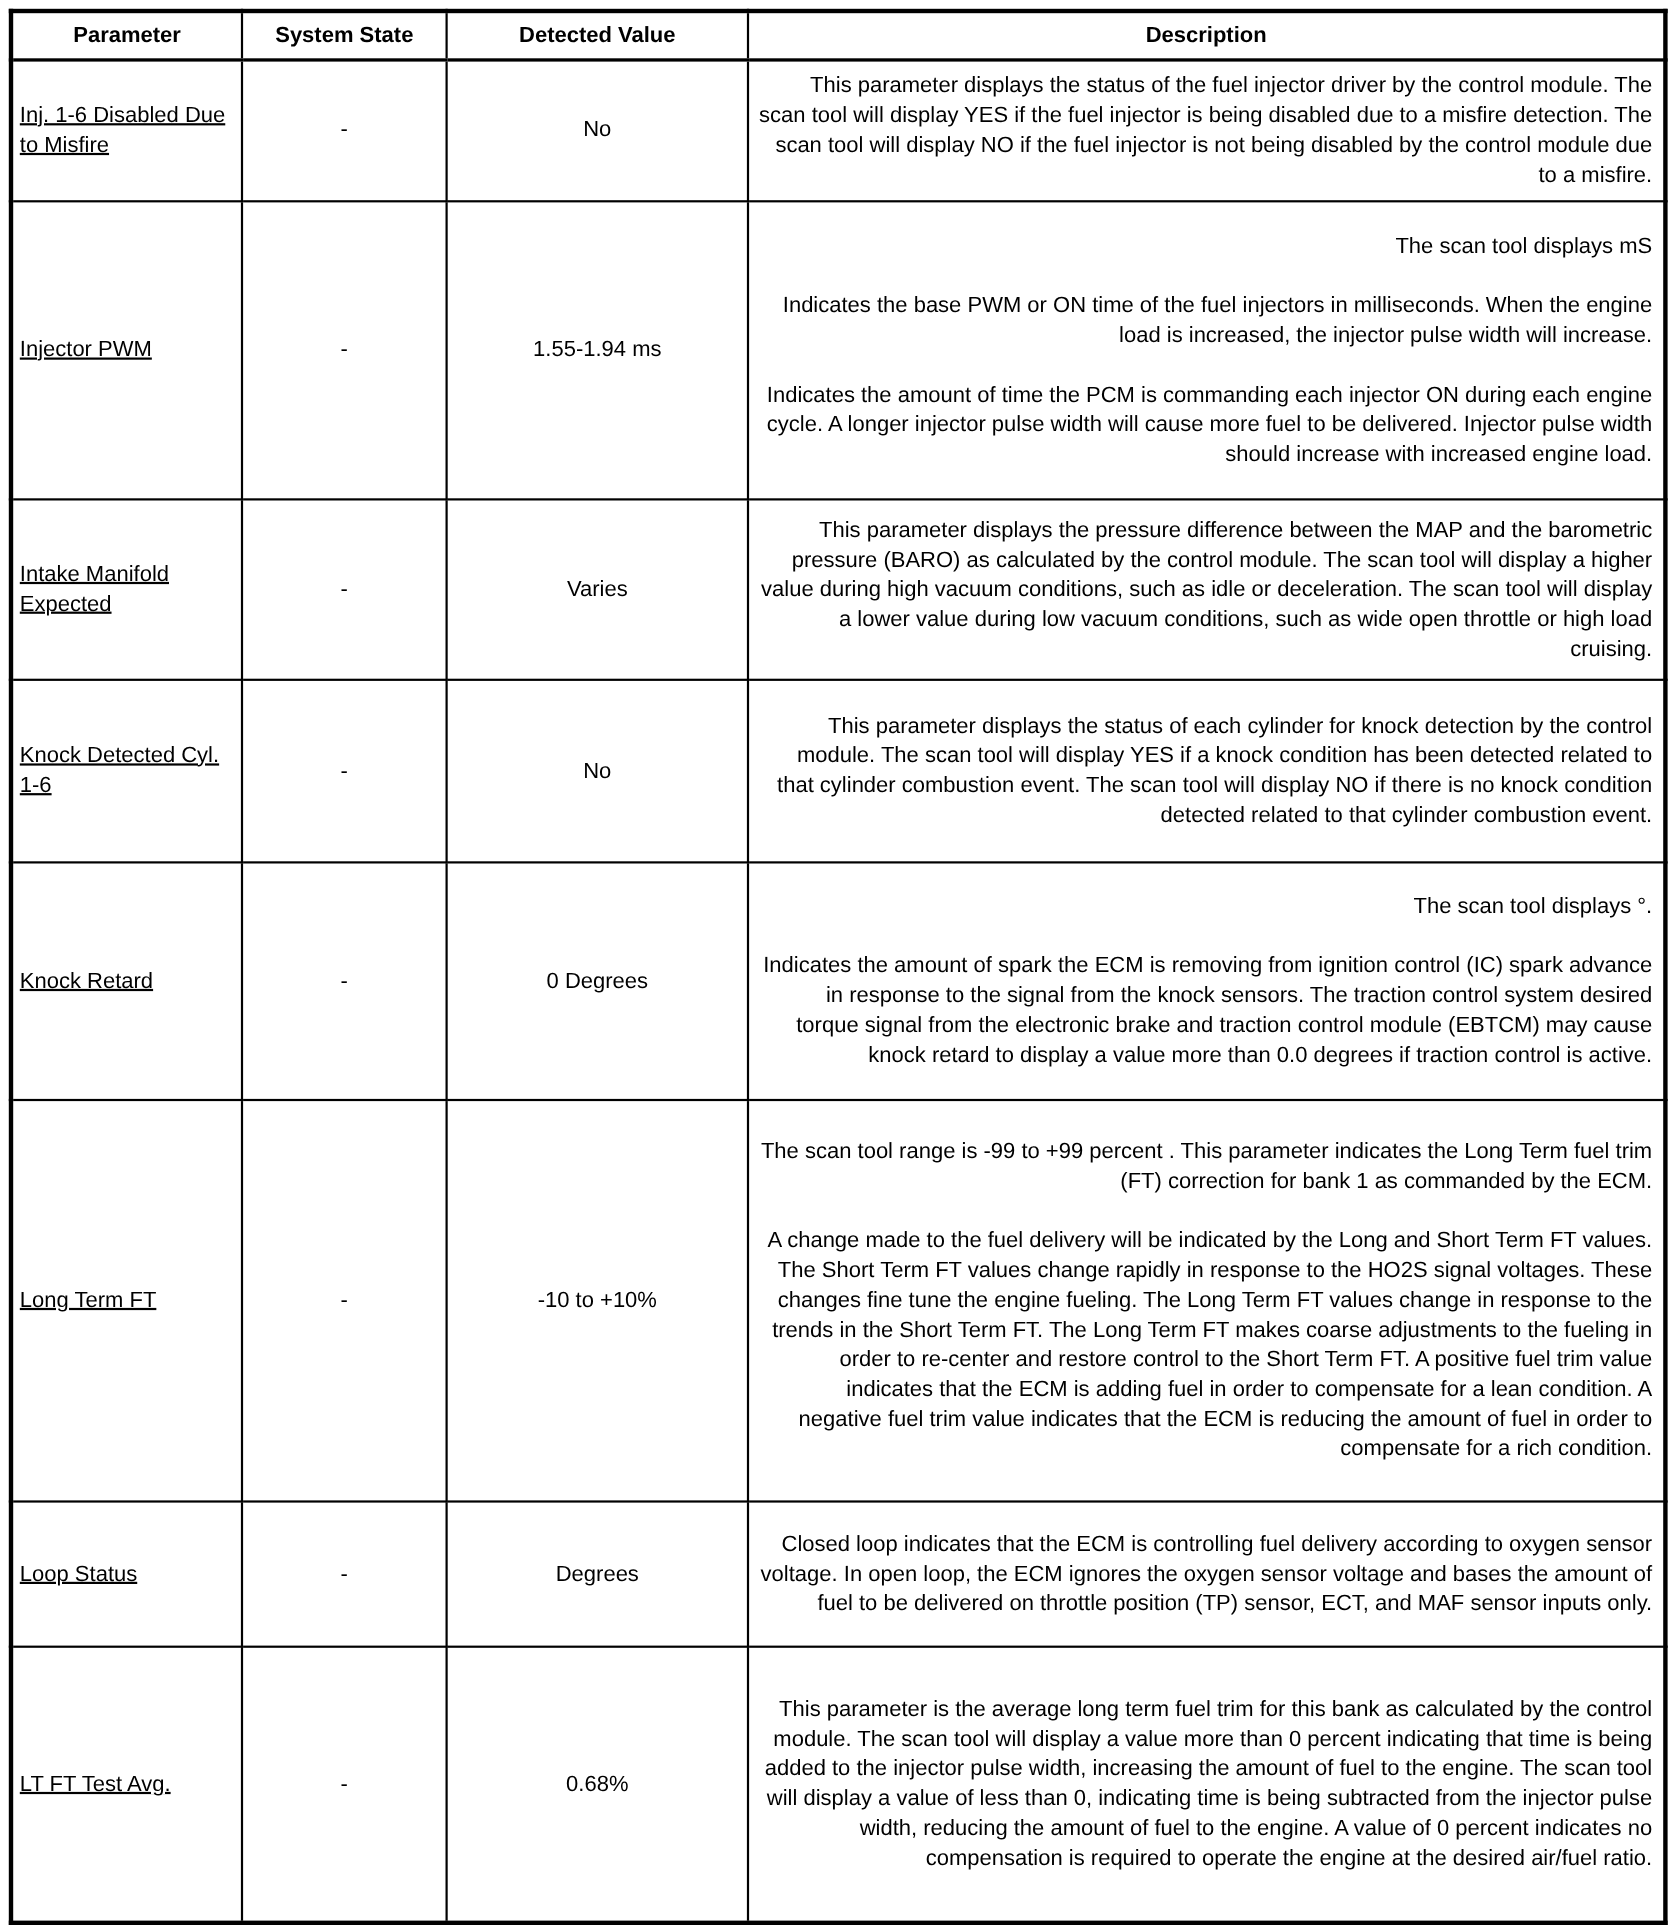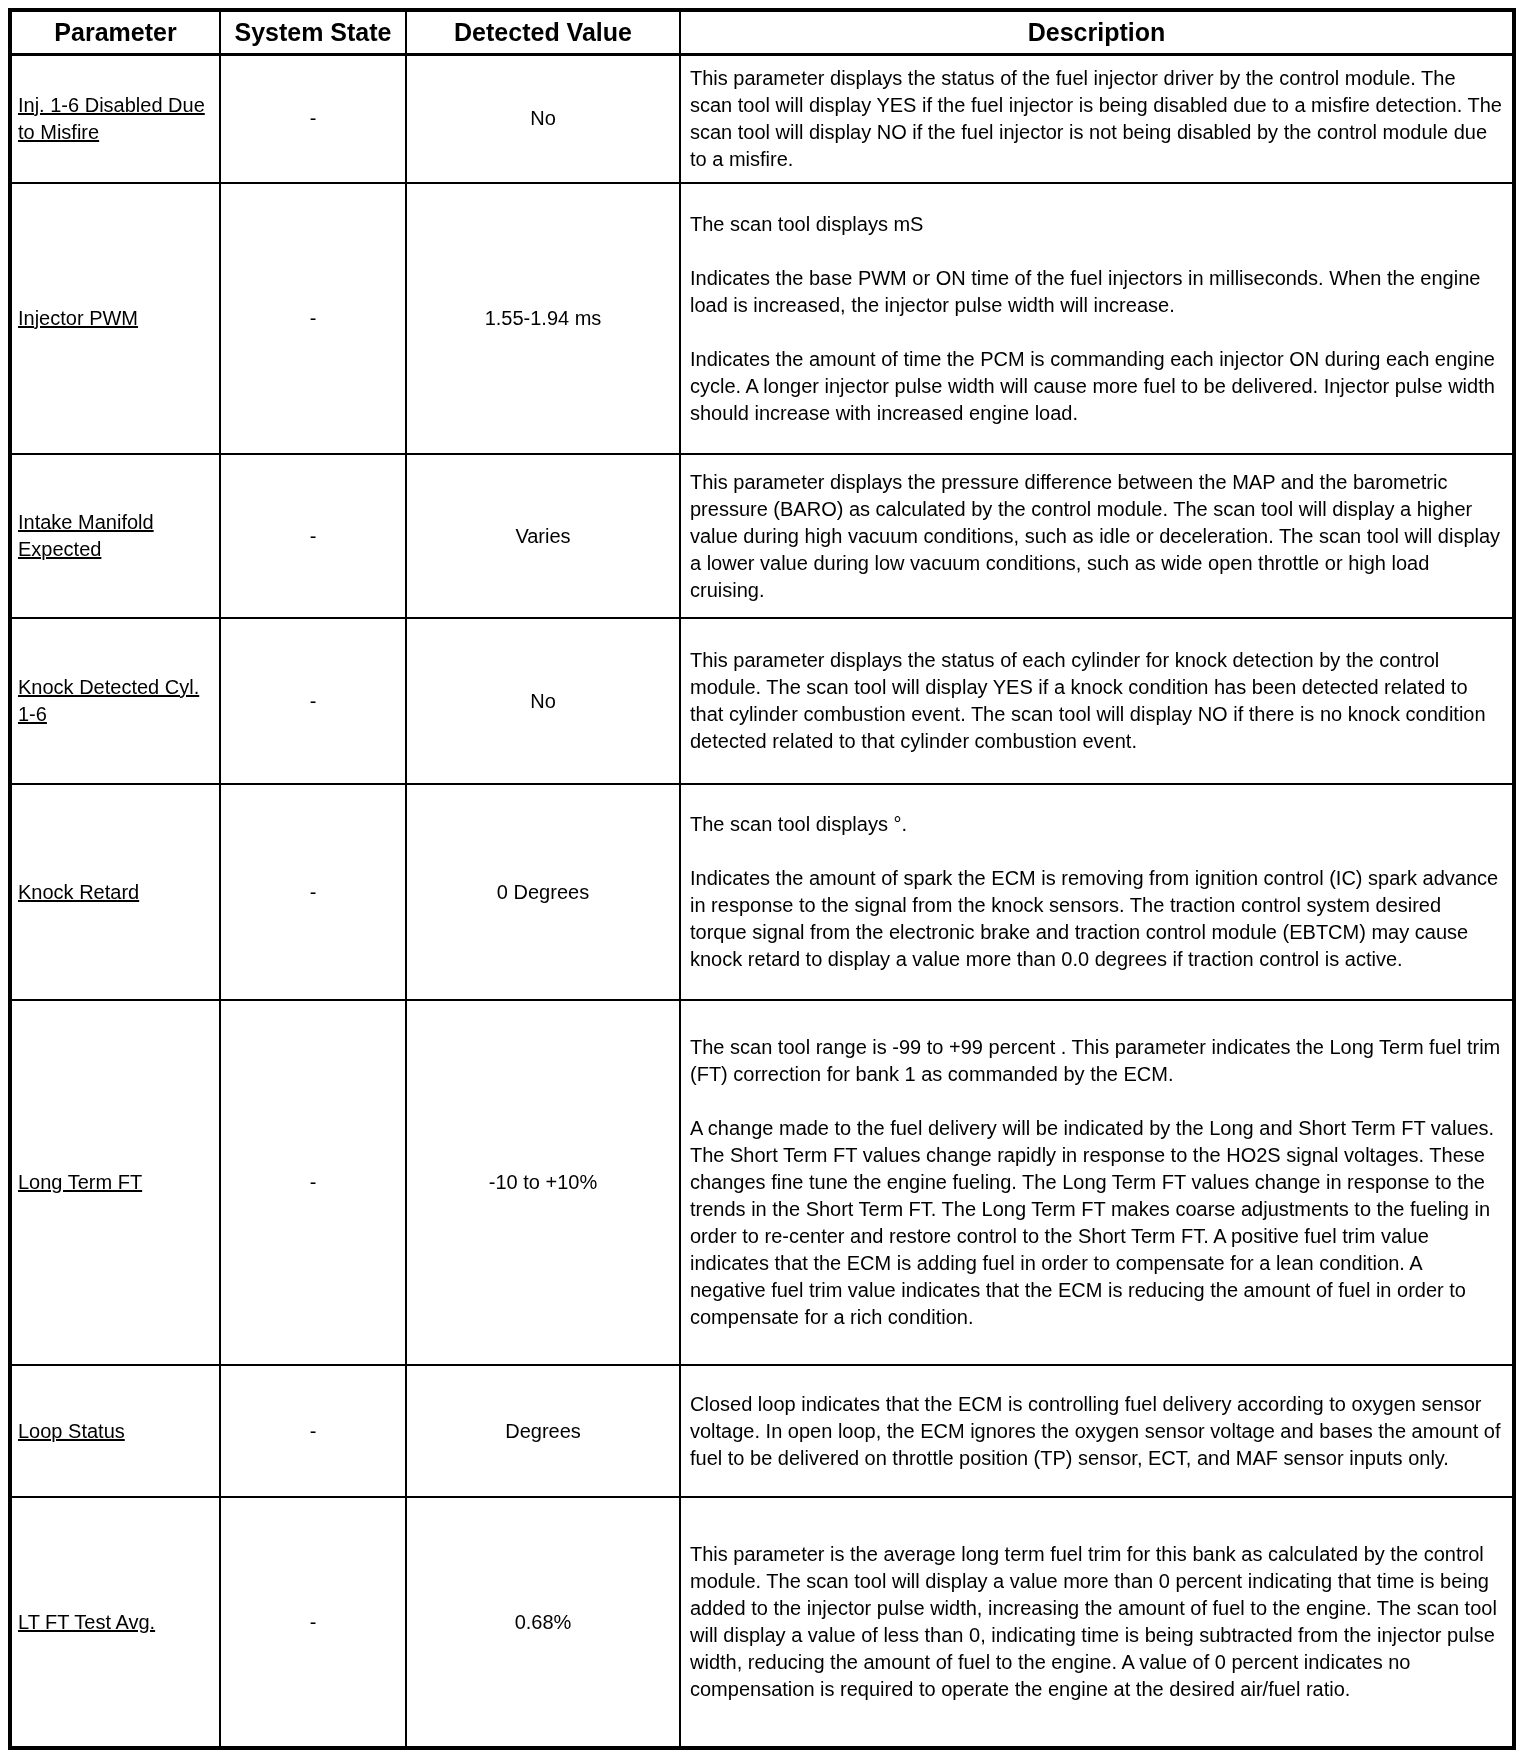--- a/index.html
+++ b/index.html
@@ -33,39 +33,39 @@
   table.param-table th,
   table.param-table td {
     border: 2px solid #000000;
     font-size: 20px;
     line-height: 27px;
     vertical-align: middle;
     overflow: hidden;
     box-sizing: border-box;
   }
   table.param-table thead th {
-    font-size: 25px;
+    font-size: 20px;
     font-weight: bold;
     text-align: center;
     height: 44px;
     border-bottom: 3px solid #000000;
     padding: 2px 4px;
   }
   td.cell-parameter {
     text-align: left;
     padding: 2px 4px 2px 6px;
     text-decoration: underline;
   }
   td.cell-state,
   td.cell-expected {
     text-align: center;
     padding: 2px 6px;
   }
   td.cell-desc {
-    text-align: left;
+    text-align: right;
     padding: 4px 10px 4px 9px;
     white-space: pre-line;
   }
   
   tbody tr:nth-child(1) { height: 129px; }
   tbody tr:nth-child(2) { height: 271px; }
   tbody tr:nth-child(3) { height: 164px; }
   tbody tr:nth-child(4) { height: 166px; }
   tbody tr:nth-child(5) { height: 216px; }
   tbody tr:nth-child(6) { height: 365px; }

